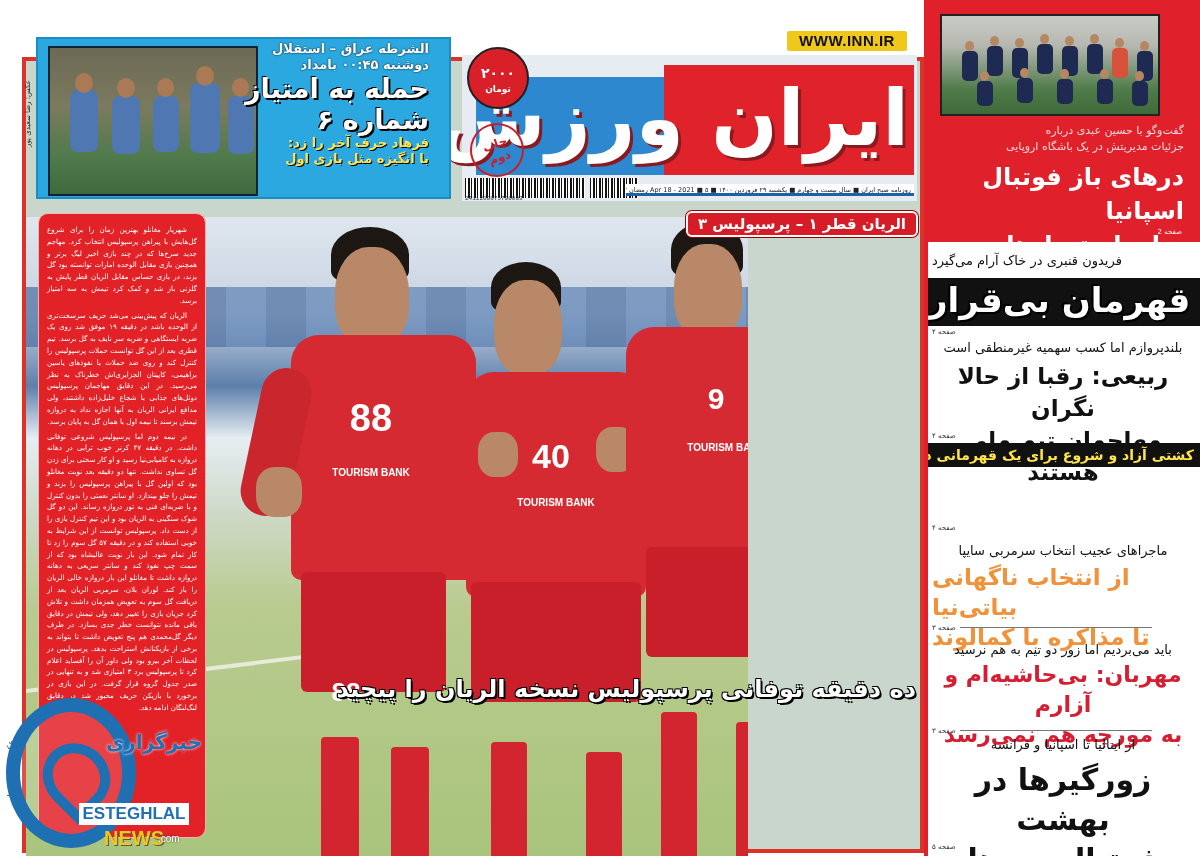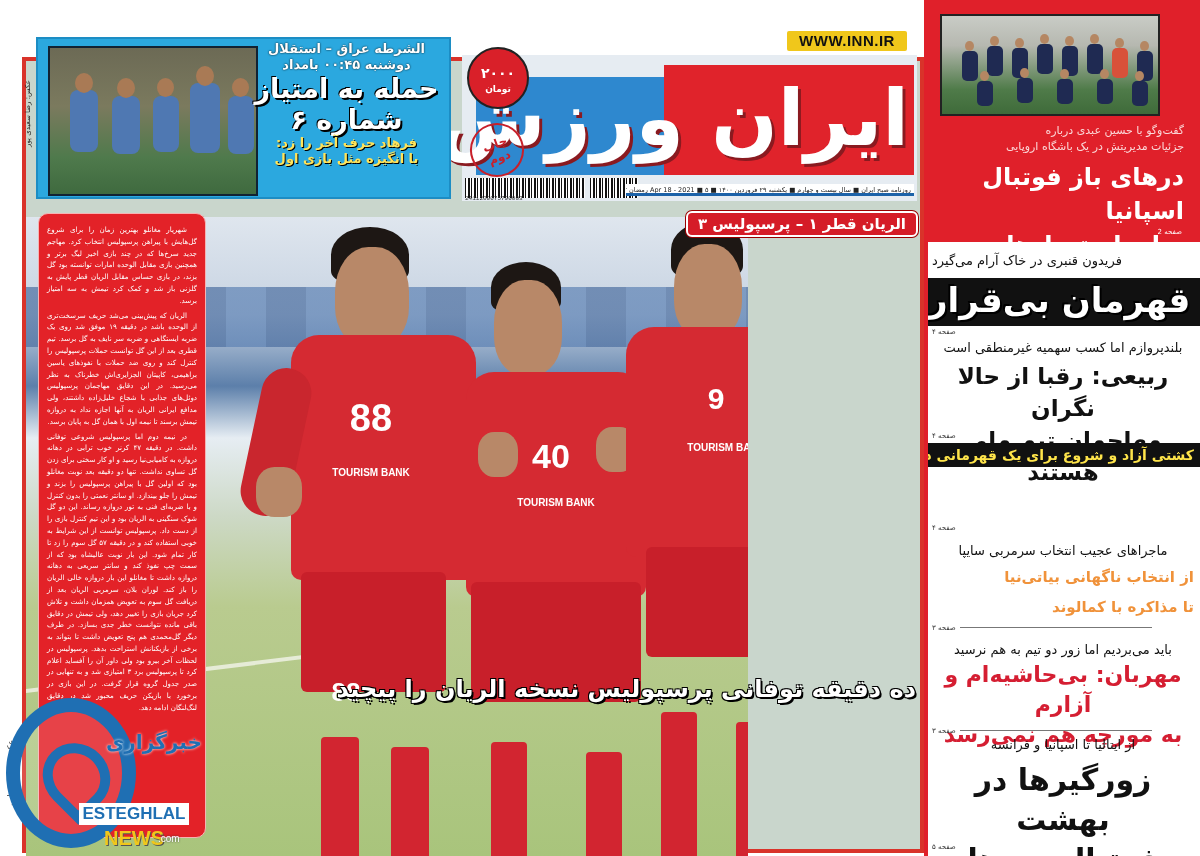--- a/index.html
+++ b/index.html
@@ -23,21 +23,21 @@
   .player .sponsor{position:absolute;color:#fff;font-weight:bold;font-size:10px;font-family:"Liberation Sans",sans-serif;text-align:center}
   .sock{position:absolute;background:#d22530;border-radius:4px}
 
   
   .teaser{position:absolute;left:36px;top:37px;width:415px;height:162px;background:#2ba8df;border:2px solid #1c8dc4}
   .teaser-photo{position:absolute;left:10px;top:7px;width:210px;height:150px;border:2px solid #123;overflow:hidden;
     background:linear-gradient(180deg,#6c6a55 0%,#7b7a5e 40%,#4f7a4c 75%,#3f6a3f 100%)}
   .tp{position:absolute;background:#4f78b2;border-radius:8px}
   .tphead{position:absolute;border-radius:50%;background:#a97a55}
   .teaser-credit{position:absolute;left:-2px;top:40px;font-size:7px;color:#123;writing-mode:vertical-rl;transform:rotate(180deg)}
-  .teaser-text{position:absolute;right:10px;top:2px;width:185px;text-align:center;direction:rtl}
+  .teaser-text{position:absolute;right:20px;top:2px;width:185px;text-align:right;direction:rtl}
   .teaser-kicker{color:#fff;font-weight:bold;font-size:13px;line-height:16px;text-shadow:0 0 2px #000}
   .teaser-title{color:#fff;font-weight:bold;font-size:27px;line-height:31px;text-shadow:2px 2px 0 #000,-1px -1px 0 #000}
   .teaser-sub{color:#ffe45a;font-weight:bold;font-size:13px;line-height:16px;text-shadow:1px 1px 0 #000}
 
   
   .url-badge{position:absolute;left:787px;top:31px;width:120px;height:20px;background:#f0c71b;border-radius:2px;
     font-family:"Liberation Sans",sans-serif;font-weight:bold;font-size:15px;color:#111;text-align:center;line-height:20px;letter-spacing:.5px}
   .masthead{position:absolute;left:462px;top:55px;width:455px;height:146px;background:#e6ecf2}
   .mast-red{position:absolute;right:3px;top:10px;width:250px;height:110px;background:#e0232b}
   .mast-blue{position:absolute;left:14px;top:22px;width:200px;height:98px;background:#2e88cf}
@@ -95,21 +95,21 @@
   .s2-kicker{position:absolute;right:6px;top:253px;width:262px;text-align:left;direction:rtl;font-size:13px;color:#111}
   .s2-title{position:absolute;right:6px;top:274px;width:266px;text-align:left;direction:rtl;font-weight:bold;font-size:34px;line-height:52px;color:#fff;
     text-shadow:2px 2px 0 #000,-2px -2px 0 #000;white-space:nowrap;overflow:hidden}
   .s3-kicker{position:absolute;right:6px;top:340px;width:262px;text-align:center;direction:rtl;font-size:13px;color:#111}
   .s3-title{position:absolute;right:6px;top:360px;width:262px;text-align:center;direction:rtl;font-weight:bold;font-size:23px;line-height:32px;color:#111}
   .yellow-band{position:absolute;left:0;top:443px;width:272px;height:24px;background:#111;color:#ffe54a;font-weight:bold;font-size:14px;
     line-height:24px;direction:rtl;text-align:right;padding-right:6px;white-space:nowrap;overflow:hidden}
   .red-band{position:absolute;left:0;top:468px;width:272px;height:52px;background:#e0202a;color:#fff;font-weight:bold;font-size:33px;
     line-height:52px;direction:rtl;text-align:right;padding-right:8px;white-space:nowrap;overflow:hidden}
   .s5-kicker{position:absolute;right:6px;top:543px;width:262px;text-align:center;direction:rtl;font-size:13px;color:#111}
-  .s5-title{position:absolute;right:6px;top:562px;width:262px;text-align:right;direction:rtl;font-weight:bold;font-size:15px;line-height:30px;color:#f0923a}
+  .s5-title{position:absolute;right:6px;top:562px;width:262px;text-align:left;direction:rtl;font-weight:bold;font-size:23px;line-height:30px;color:#f0923a}
   .divider{position:absolute;left:32px;width:192px;height:1px;background:#777}
   .s6-kicker{position:absolute;right:6px;top:642px;width:262px;text-align:center;direction:rtl;font-size:13px;color:#111}
   .s6-title{position:absolute;right:6px;top:660px;width:262px;text-align:center;direction:rtl;font-weight:bold;font-size:22px;line-height:30px;color:#d51e32}
   .s7-kicker{position:absolute;right:6px;top:737px;width:262px;text-align:center;direction:rtl;font-size:13px;color:#111}
   .s7-title{position:absolute;right:6px;top:760px;width:262px;text-align:center;direction:rtl;font-weight:bold;font-size:30px;line-height:40px;color:#111}
   .red-edge{position:absolute;left:924px;top:0;width:4px;height:856px;background:#e0202a}
 </style>
 </head>
 <body>
 

